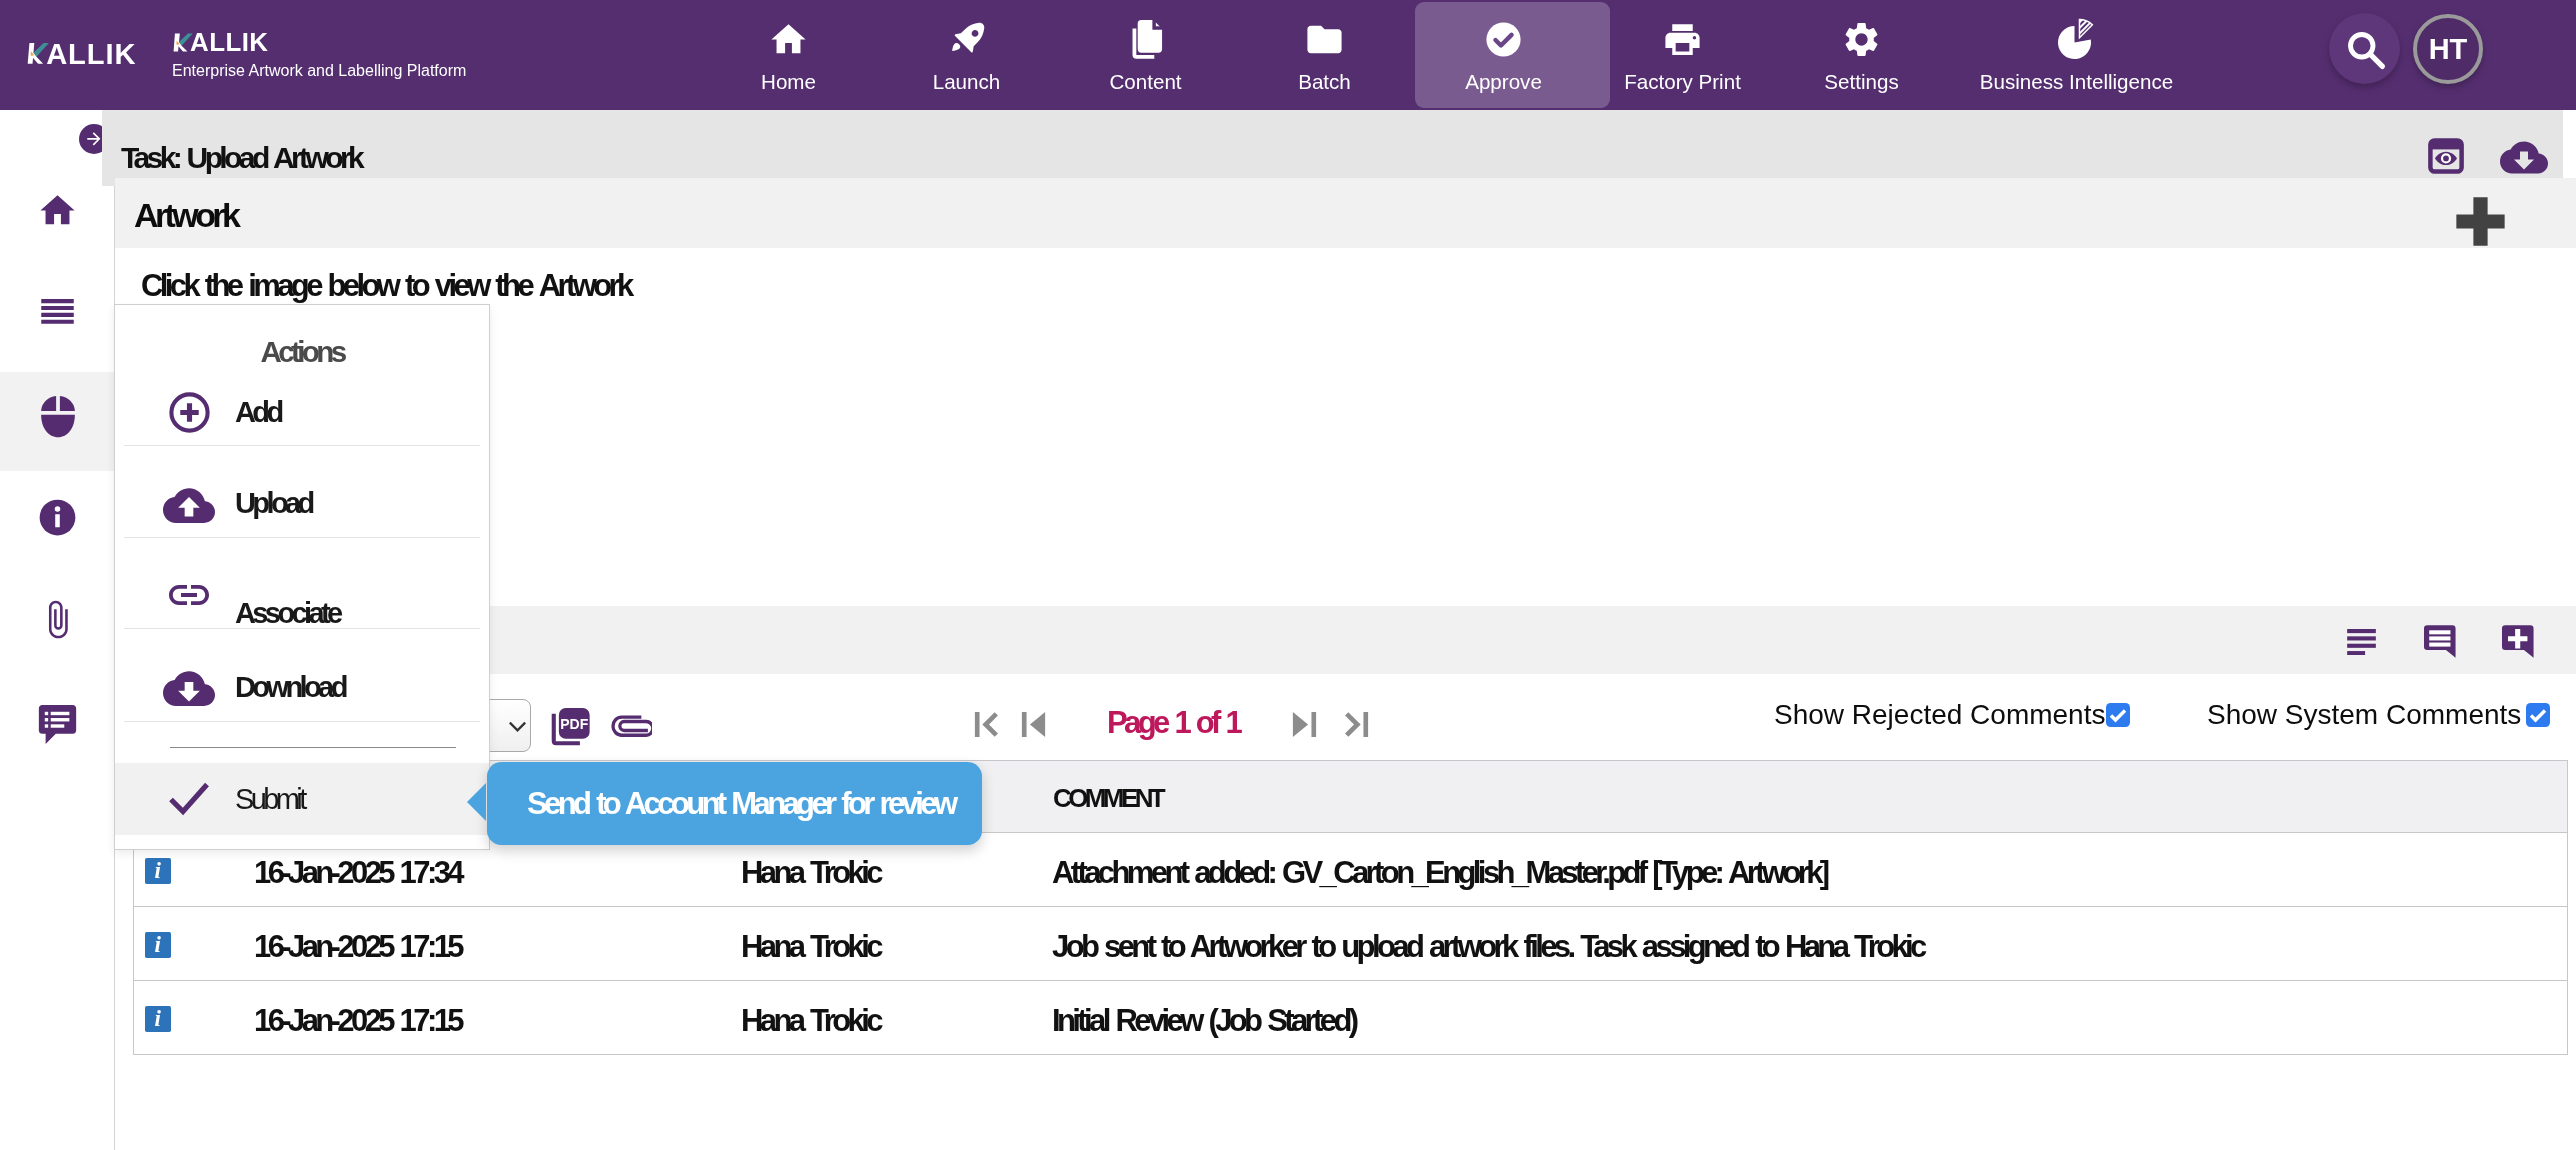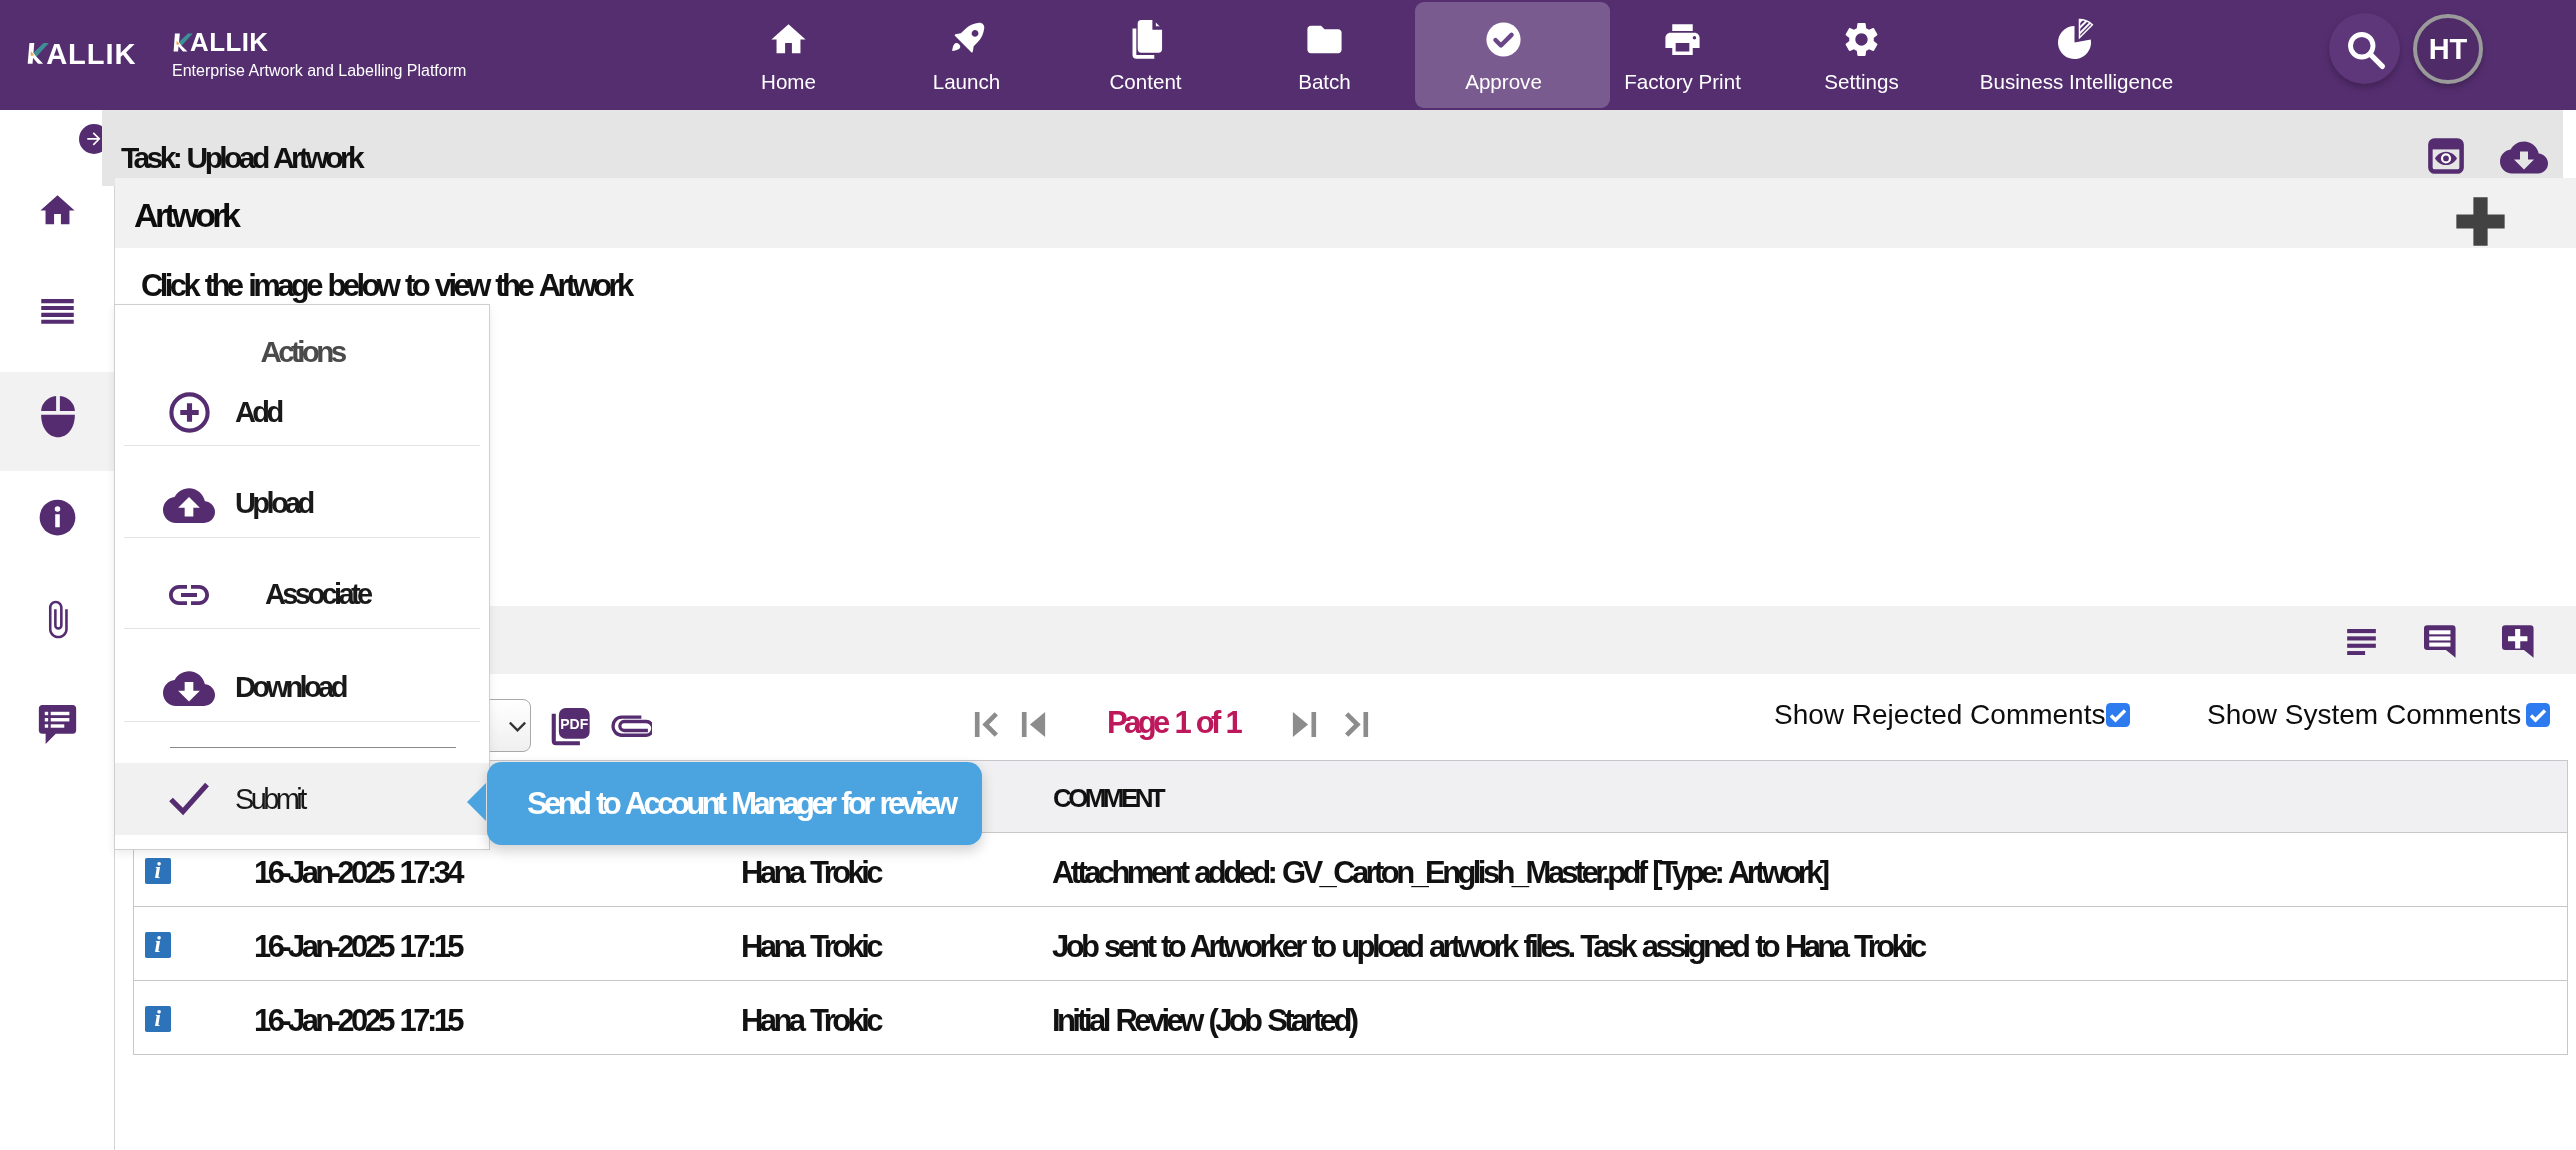--- a/index.html
+++ b/index.html
@@ -328,21 +328,21 @@
 
     <svg class="ab" style="left:48px;top:182px;" width="52" height="36" viewBox="0 0 24 16.5">
         <path fill="#542c6f" d="M19.35 6.54C18.67 3.09 15.64.5 12 .5 9.11.5 6.6 2.14 5.35 4.54 2.34 4.86 0 7.41 0 10.5c0 3.31 2.69 6 6 6h13c2.76 0 5-2.24 5-5 0-2.64-2.05-4.78-4.65-4.96zM14 9.5v4h-4v-4H7l5-5 5 5h-3z"></path>
       </svg>
     <div class="ab" style="left:120px;top:182px;font-size:29px;letter-spacing:-3.6px;font-weight:700;color:#191919;">Upload</div>
     <div class="psep" style="top:232px;"></div>
 
     <svg class="ab" style="left:50px;top:265px;" width="48" height="50" viewBox="0 0 24 24">
         <path fill="#542c6f" d="M3.9 12c0-1.71 1.39-3.1 3.1-3.1h4V7H7c-2.76 0-5 2.24-5 5s2.24 5 5 5h4v-1.9H7c-1.71 0-3.1-1.39-3.1-3.1zM8 13h8v-2H8v2zm9-6h-4v1.9h4c1.71 0 3.1 1.39 3.1 3.1s-1.39 3.1-3.1 3.1h-4V17h4c2.76 0 5-2.24 5-5s-2.24-5-5-5z"></path>
       </svg>
-    <div class="ab" style="left:120px;top:273px;font-size:29px;letter-spacing:-3.6px;font-weight:700;color:#191919;margin-left:30px;">Associate</div>
+    <div class="ab" style="left:120px;top:292px;font-size:29px;letter-spacing:-3.6px;font-weight:700;color:#191919;">Associate</div>
     <div class="psep" style="top:323px;"></div>
 
     <svg class="ab" style="left:48px;top:365px;" width="52" height="36" viewBox="0 0 24 16.5">
         <path fill="#542c6f" d="M19.35 6.54C18.67 3.09 15.64.5 12 .5 9.11.5 6.6 2.14 5.35 4.54 2.34 4.86 0 7.41 0 10.5c0 3.31 2.69 6 6 6h13c2.76 0 5-2.24 5-5 0-2.64-2.05-4.78-4.65-4.96zM17 9.5l-5 5-5-5h3v-4h4v4h3z"></path>
       </svg>
     <div class="ab" style="left:120px;top:366px;font-size:29px;letter-spacing:-3.6px;font-weight:700;color:#191919;">Download</div>
     <div class="psep" style="top:416px;"></div>
     <div class="ab" style="left:55px;top:442px;width:286px;border-top:1.8px solid #8a8a8a;"></div>
 
     <div class="ab" style="left:0;top:458px;width:100%;height:72px;background:#f1f1f1;">

